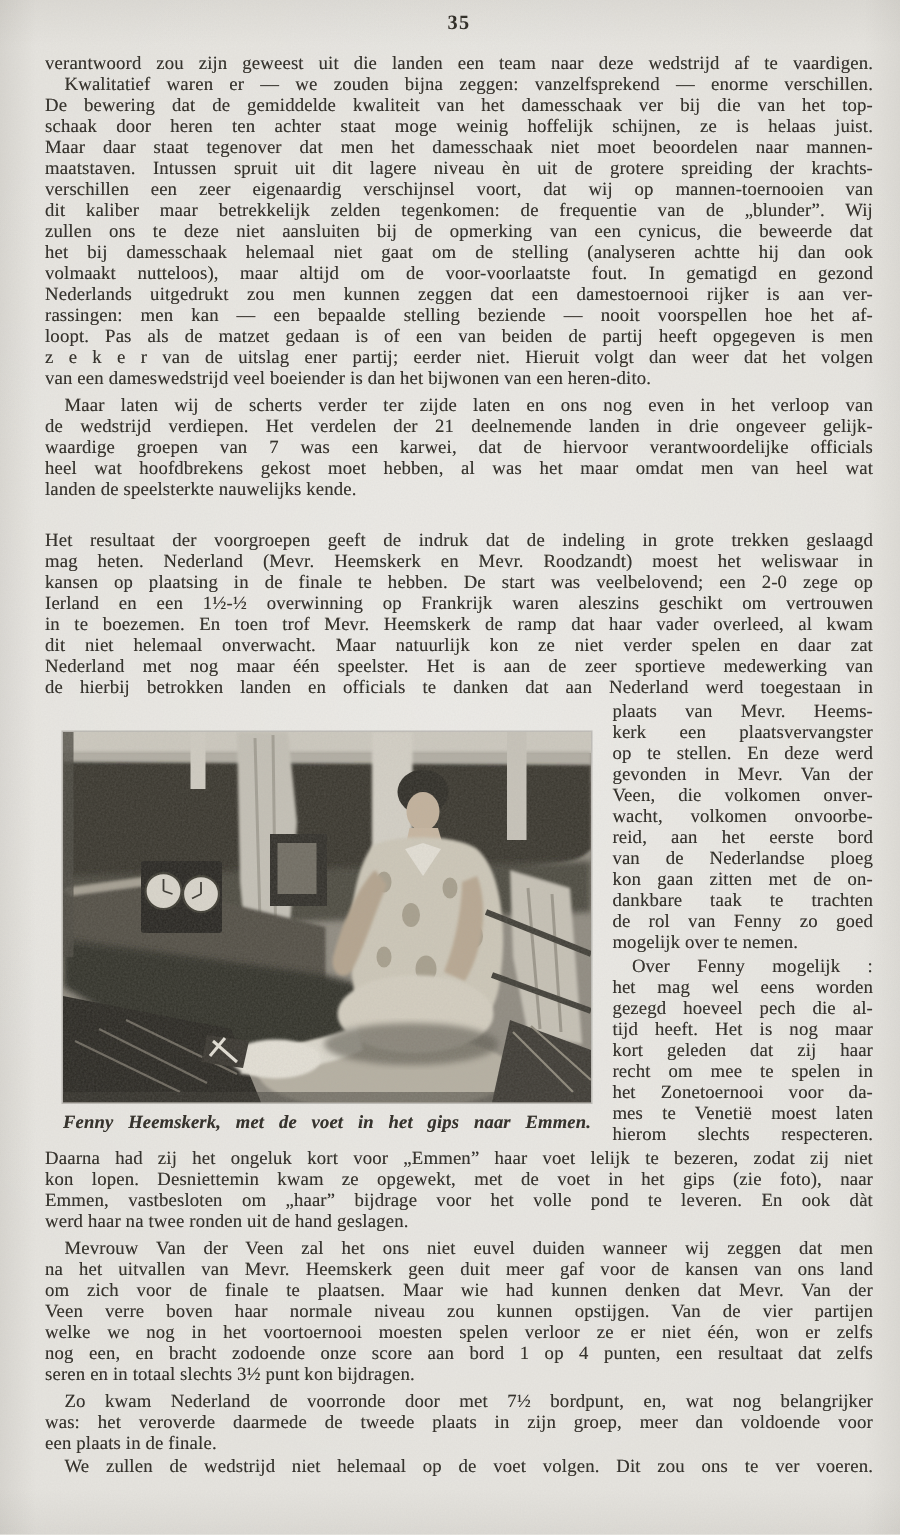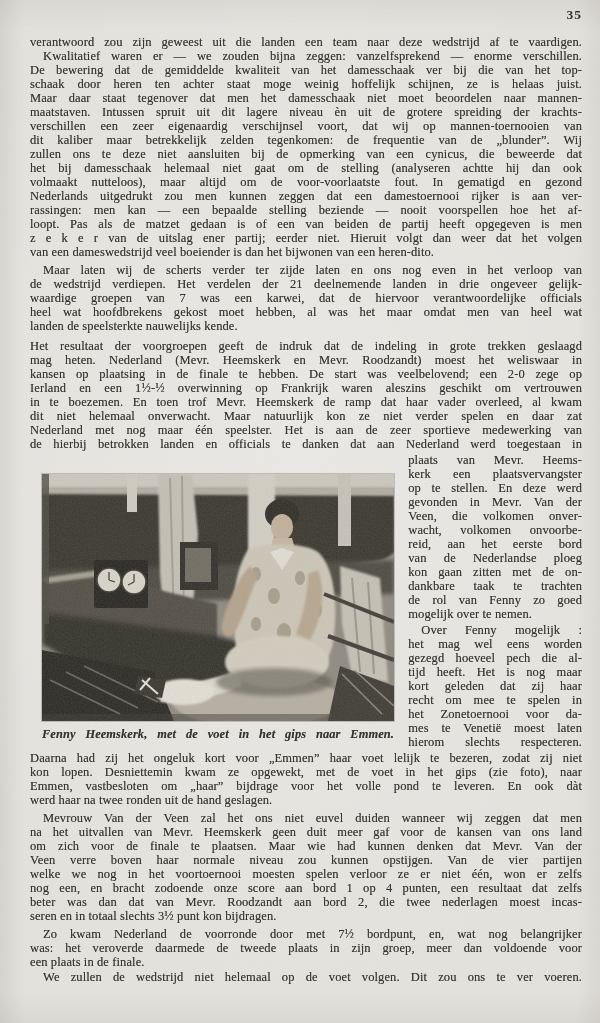--- a/index.html
+++ b/index.html
@@ -10,21 +10,21 @@
   }
   .paper-shade{
     position:absolute;inset:0;pointer-events:none;
     background:
       radial-gradient(ellipse 120% 100% at 50% 45%, rgba(255,255,255,0.25) 0%, rgba(0,0,0,0) 55%),
       linear-gradient(90deg, rgba(90,85,75,0.10) 0%, rgba(0,0,0,0) 4%, rgba(0,0,0,0) 96%, rgba(90,85,75,0.08) 100%),
       linear-gradient(180deg, rgba(90,85,75,0.07) 0%, rgba(0,0,0,0) 3%, rgba(0,0,0,0) 97%, rgba(90,85,75,0.07) 100%);
   }
   .pagenum{
     position:absolute;top:7px;left:30px;width:552px;
-    text-align:right;font-size:13.5px;letter-spacing:1px;
+    text-align:center;font-size:13.5px;letter-spacing:1px;
     color:#2f2c26;font-weight:600;
   }
   .col{
     position:absolute;left:30px;top:35px;width:552px;
     color:#33302a;font-size:12.5px;line-height:14px;letter-spacing:0.1px;
     text-shadow:0 0 0.4px rgba(43,40,35,0.5);
   }
   .tline{
     text-align:justify;
     
@@ -78,21 +78,21 @@
       <div class="tline">Nederlands uitgedrukt zou men kunnen zeggen dat een damestoernooi rijker is aan ver-</div>
       <div class="tline">rassingen: men kan — een bepaalde stelling beziende — nooit voorspellen hoe het af-</div>
       <div class="tline">loopt. Pas als de matzet gedaan is of een van beiden de partij heeft opgegeven is men</div>
       <div class="tline">z e k e r van de uitslag ener partij; eerder niet. Hieruit volgt dan weer dat het volgen</div>
       <div class="tline nojust">van een dameswedstrijd veel boeiender is dan het bijwonen van een heren-dito.</div>
       <div class="tline ind" style="margin-top: 4px;">Maar laten wij de scherts verder ter zijde laten en ons nog even in het verloop van</div>
       <div class="tline">de wedstrijd verdiepen. Het verdelen der 21 deelnemende landen in drie ongeveer gelijk-</div>
       <div class="tline">waardige groepen van 7 was een karwei, dat de hiervoor verantwoordelijke officials</div>
       <div class="tline">heel wat hoofdbrekens gekost moet hebben, al was het maar omdat men van heel wat</div>
       <div class="tline nojust">landen de speelsterkte nauwelijks kende.</div>
-      <div class="tline" style="margin-top: 6px;">Het resultaat der voorgroepen geeft de indruk dat de indeling in grote trekken geslaagd</div>
+      <div class="tline" style="margin-top: 20px;">Het resultaat der voorgroepen geeft de indruk dat de indeling in grote trekken geslaagd</div>
       <div class="tline">mag heten. Nederland (Mevr. Heemskerk en Mevr. Roodzandt) moest het weliswaar in</div>
       <div class="tline">kansen op plaatsing in de finale te hebben. De start was veelbelovend; een 2-0 zege op</div>
       <div class="tline">Ierland en een 1½-½ overwinning op Frankrijk waren aleszins geschikt om vertrouwen</div>
       <div class="tline">in te boezemen. En toen trof Mevr. Heemskerk de ramp dat haar vader overleed, al kwam</div>
       <div class="tline">dit niet helemaal onverwacht. Maar natuurlijk kon ze niet verder spelen en daar zat</div>
       <div class="tline">Nederland met nog maar één speelster. Het is aan de zeer sportieve medewerking van</div>
       <div class="tline">de hierbij betrokken landen en officials te danken dat aan Nederland werd toegestaan in</div>
     </div>
 
   <div class="photorow">
@@ -220,21 +220,20 @@
       <div class="tline">Daarna had zij het ongeluk kort voor „Emmen” haar voet lelijk te bezeren, zodat zij niet</div>
       <div class="tline">kon lopen. Desniettemin kwam ze opgewekt, met de voet in het gips (zie foto), naar</div>
       <div class="tline">Emmen, vastbesloten om „haar” bijdrage voor het volle pond te leveren. En ook dàt</div>
       <div class="tline nojust">werd haar na twee ronden uit de hand geslagen.</div>
       <div class="tline ind" style="margin-top: 4px;">Mevrouw Van der Veen zal het ons niet euvel duiden wanneer wij zeggen dat men</div>
       <div class="tline">na het uitvallen van Mevr. Heemskerk geen duit meer gaf voor de kansen van ons land</div>
       <div class="tline">om zich voor de finale te plaatsen. Maar wie had kunnen denken dat Mevr. Van der</div>
       <div class="tline">Veen verre boven haar normale niveau zou kunnen opstijgen. Van de vier partijen</div>
       <div class="tline">welke we nog in het voortoernooi moesten spelen verloor ze er niet één, won er zelfs</div>
       <div class="tline">nog een, en bracht zodoende onze score aan bord 1 op 4 punten, een resultaat dat zelfs</div>
-      <div class="tline">beter was dan dat van Mevr. Roodzandt aan bord 2, die twee nederlagen moest incas-</div>
       <div class="tline nojust">seren en in totaal slechts 3½ punt kon bijdragen.</div>
       <div class="tline ind" style="margin-top: 4px;">Zo kwam Nederland de voorronde door met 7½ bordpunt, en, wat nog belangrijker</div>
       <div class="tline">was: het veroverde daarmede de tweede plaats in zijn groep, meer dan voldoende voor</div>
       <div class="tline nojust">een plaats in de finale.</div>
       <div class="tline ind" style="margin-top: 1px;">We zullen de wedstrijd niet helemaal op de voet volgen. Dit zou ons te ver voeren.</div>
     </div>
 
 </div>
 
 <svg class="grain" width="600" height="1023">

